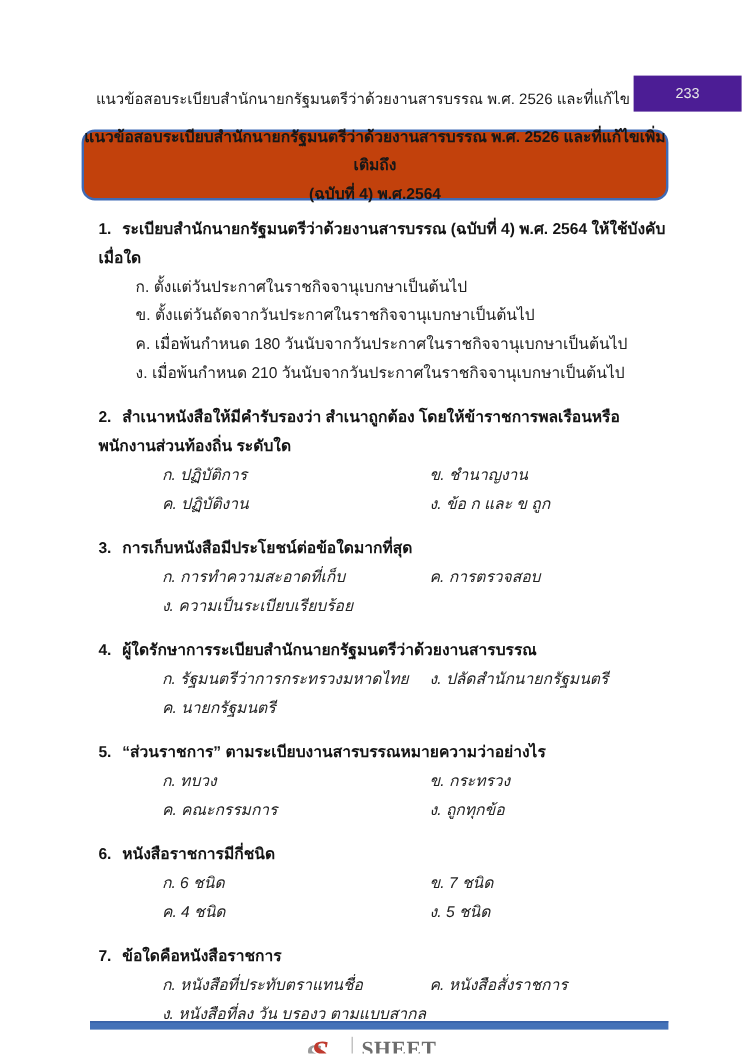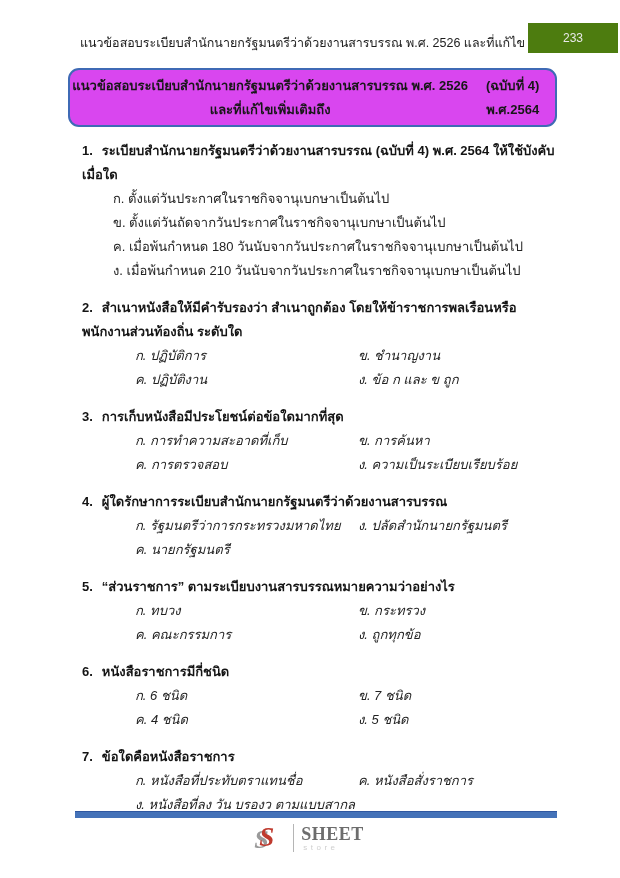--- a/index.html
+++ b/index.html
@@ -1,28 +1,28 @@
 <!DOCTYPE html>
 <html><head>
 <meta charset="utf-8">
 <style>
   html,body{margin:0;padding:0;background:#ffffff;width:620px;height:878px;overflow:hidden;
     font-family:"Liberation Sans","DejaVu Sans",sans-serif;color:#1e1e1e;}
-  .page{position:relative;width:620px;height:786px;background:#fff;}
+  .page{position:relative;width:620px;height:786px;background:#fff;margin-top:40px;}
 
   
   .running-header{position:absolute;top:33px;left:0;right:95px;text-align:right;
     font-size:12.5px;color:#1c1c1c;white-space:nowrap;overflow:hidden;}
-  .page-badge{position:absolute;top:23px;left:528px;width:90px;height:30px;background:#4d7c0f;
+  .page-badge{position:absolute;top:23px;left:528px;width:90px;height:30px;background:#4c1d95;
     color:#e8e8e8;font-size:12px;text-align:center;line-height:30px;}
 
   
   .title-box{position:absolute;top:68px;left:68px;width:485px;height:55px;
-    border:2.5px solid #3f6ab5;border-radius:11px;background:#d946ef;
-    display:flex;flex-direction:row;justify-content:center;align-items:center;}
+    border:2.5px solid #3f6ab5;border-radius:11px;background:#c2410c;
+    display:flex;flex-direction:column;justify-content:center;align-items:center;}
   .title-box .t-line{font-weight:bold;font-size:13px;line-height:24px;text-align:center;color:#171717;}
 
   
   .questions{position:absolute;top:139px;left:82px;width:477px;}
   .question-item{margin-bottom:13px;}
   .q-head{font-weight:bold;font-size:13px;line-height:24px;color:#141414;}
   .q-num{margin-right:9px;}
   .opt{font-size:13px;line-height:24px;color:#222;}
   .opts-single .opt{padding-left:31px;}
   .opts-grid{display:grid;grid-template-columns:276px 1fr;font-style:italic;}
@@ -71,21 +71,20 @@
           <div class="opt">ก. ปฏิบัติการ</div>
           <div class="opt">ข. ชำนาญงาน</div>
           <div class="opt">ค. ปฏิบัติงาน</div>
           <div class="opt">ง. ข้อ ก และ ข ถูก</div>
         </div>
       </div>
       <div class="question-item">
         <div class="q-head"><span class="q-num">3.</span><span>การเก็บหนังสือมีประโยชน์ต่อข้อใดมากที่สุด</span></div>
         <div class="opts-grid">
           <div class="opt">ก. การทำความสะอาดที่เก็บ</div>
-          <div class="opt">ข. การค้นหา</div>
           <div class="opt">ค. การตรวจสอบ</div>
           <div class="opt">ง. ความเป็นระเบียบเรียบร้อย</div>
         </div>
       </div>
       <div class="question-item">
         <div class="q-head"><span class="q-num">4.</span><span>ผู้ใดรักษาการระเบียบสำนักนายกรัฐมนตรีว่าด้วยงานสารบรรณ</span></div>
         <div class="opts-grid">
           <div class="opt">ก. รัฐมนตรีว่าการกระทรวงมหาดไทย</div>
           <div class="opt">ง. ปลัดสำนักนายกรัฐมนตรี</div>
           <div class="opt">ค. นายกรัฐมนตรี</div>

